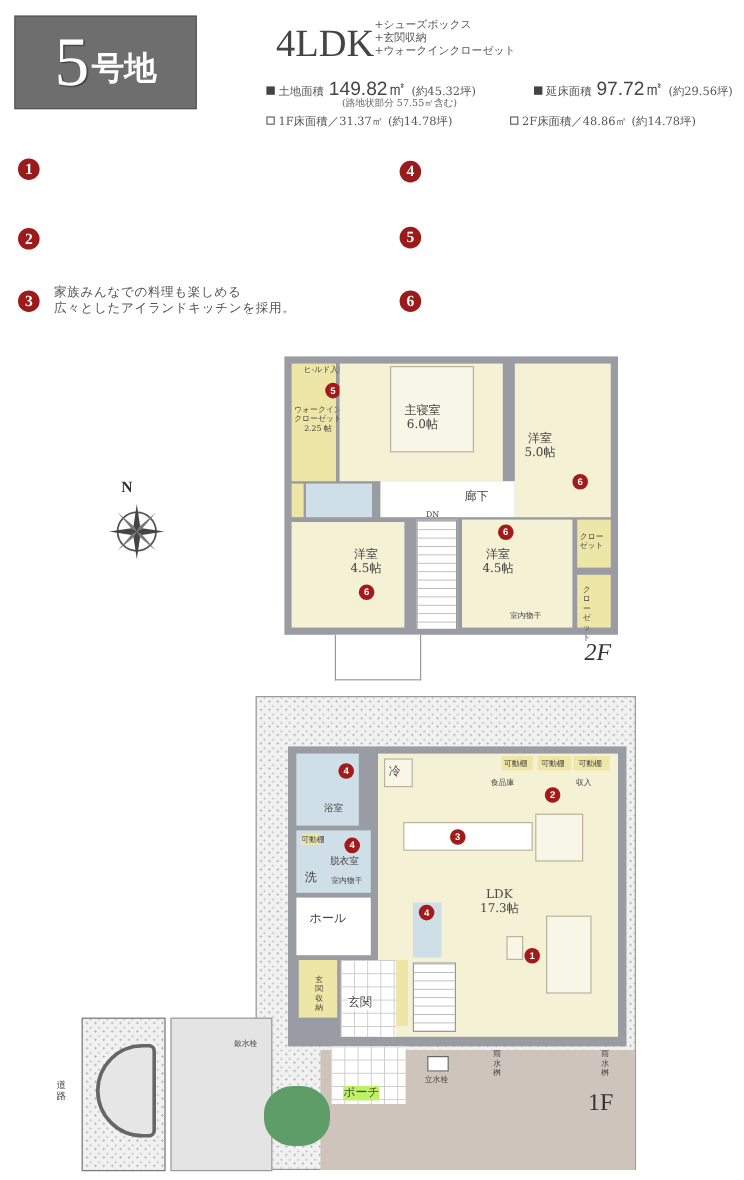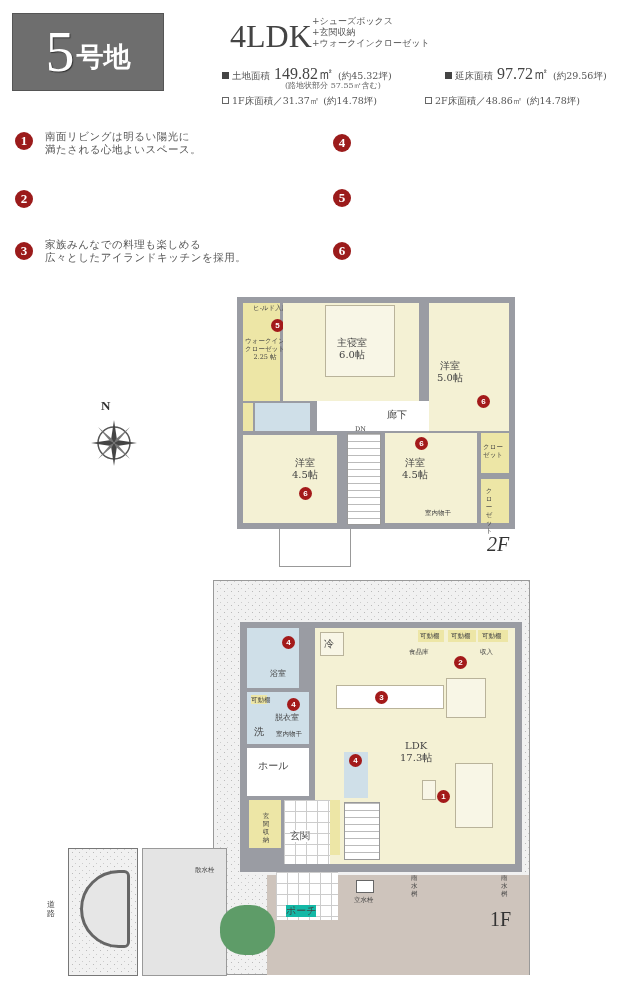--- a/index.html
+++ b/index.html
@@ -11,21 +11,21 @@
   
   .lot-badge { left: 12px; top: 13px; width: 152px; height: 78px; background: #6e6e6e; border: 1px solid #555; display: flex; align-items: center; justify-content: center; }
   .lot-num { font-family: "Liberation Serif", serif; font-size: 58px; color: #fff; line-height: 1; text-shadow: 1px 1px 1px #333; }
   .lot-suffix { font-family: "DejaVu Sans", sans-serif; font-size: 27px; color: #fff; margin-left: 2px; margin-top: 10px; font-weight: bold; }
 
   .layout-type { left: 230px; top: 20px; font-family: "Liberation Serif", serif; font-size: 32px; color: #444; line-height: 1; }
   .features { left: 312px; top: 16px; font-size: 9px; line-height: 11px; color: #555; }
   .features div { white-space: nowrap; }
 
   .spec { font-size: 9.5px; color: #555; white-space: nowrap; display: flex; align-items: baseline; }
-  .spec .big { font-family: Liberation Serif, serif; font-size: 16px; margin: 0 4px; color: #444; }
+  .spec .big { font-family: Liberation Sans, sans-serif; font-size: 16px; margin: 0 4px; color: #444; }
   .sq { display: inline-block; width: 7px; height: 7px; margin-right: 3px; }
   .sq.filled { background: #444; }
   .sq.open { border: 1px solid #666; }
   .spec-note { left: 285px; top: 80px; font-size: 8px; color: #666; }
 
   
   .point { display: flex; align-items: flex-start; width: 290px; }
   .point-num { width: 18px; height: 18px; border-radius: 50%; background: #9b1b1b; color: #fff; font-family: "Liberation Serif", serif; font-weight: bold; font-size: 13px; line-height: 18px; text-align: center; flex-shrink: 0; margin-right: 12px; margin-top: 2px; }
   .point-text { font-size: 10.5px; line-height: 13px; color: #555; white-space: pre-line; letter-spacing: 0.5px; }
 
@@ -81,22 +81,20 @@
   <span style="margin-left:4px;">(約14.78坪)</span>
 </div>
 <div class="abs spec" style="left:425px; top:95px;">
   <span class="sq open"></span>
   <span>2F床面積／48.86㎡</span>
   <span style="margin-left:4px;">(約14.78坪)</span>
 </div>
 
 <div class="abs point" style="left:15px; top:130px;">
   <span class="point-num">1</span>
-  <span class="point-text">南面リビングは明るい陽光に
-満たされる心地よいスペース。</span>
 </div>
 <div class="abs point" style="left:15px; top:178px;">
   <span class="point-num" style="margin-top:12px;">2</span>
 </div>
 <div class="abs point" style="left:15px; top:238px;">
   <span class="point-num" style="margin-top:4px;">3</span>
   <span class="point-text">家族みんなでの料理も楽しめる
 広々としたアイランドキッチンを採用。</span>
 </div>
 <div class="abs point" style="left:333px; top:130px;">
@@ -231,20 +229,20 @@
   <div class="mark" style="left:319px; top:174px;">4</div>
 
   <div class="closet" style="left:219px; top:220px; width:32px; height:48px;"></div>
   <div class="label sm" style="left:232px; top:232px; width:8px;">玄関収納</div>
   <div class="tile" style="left:254px; top:220px; width:46px; height:64px;"></div>
   <div class="label" style="left:260px; top:250px; background:#fff;">玄関</div>
   <div class="closet" style="left:300px; top:220px; width:10px; height:55px;"></div>
   <div class="stairs" style="left:314px; top:222px; width:36px; height:58px;"></div>
 
   <div class="tile" style="left:246px; top:292px; width:62px; height:48px;"></div>
-  <div class="label" style="left:256px; top:325px; background:#14b8a6;">ポーチ</div>
+  <div class="label" style="left:256px; top:325px; background:#bef264;">ポーチ</div>
 
   <div class="abs" style="left:326px; top:300px; width:18px; height:13px; background:#fff; border:1px solid #666;"></div>
   <div class="label sm" style="left:324px; top:316px;">立水栓</div>
   <div class="label sm" style="left:381px; top:294px; width:6px; word-break:break-all;">雨水桝</div>
   <div class="label sm" style="left:471px; top:294px; width:6px; word-break:break-all;">雨水桝</div>
   <div class="abs floor-tag" style="left:460px; top:328px;">1F</div>
 </div>
 
 </body></html>

